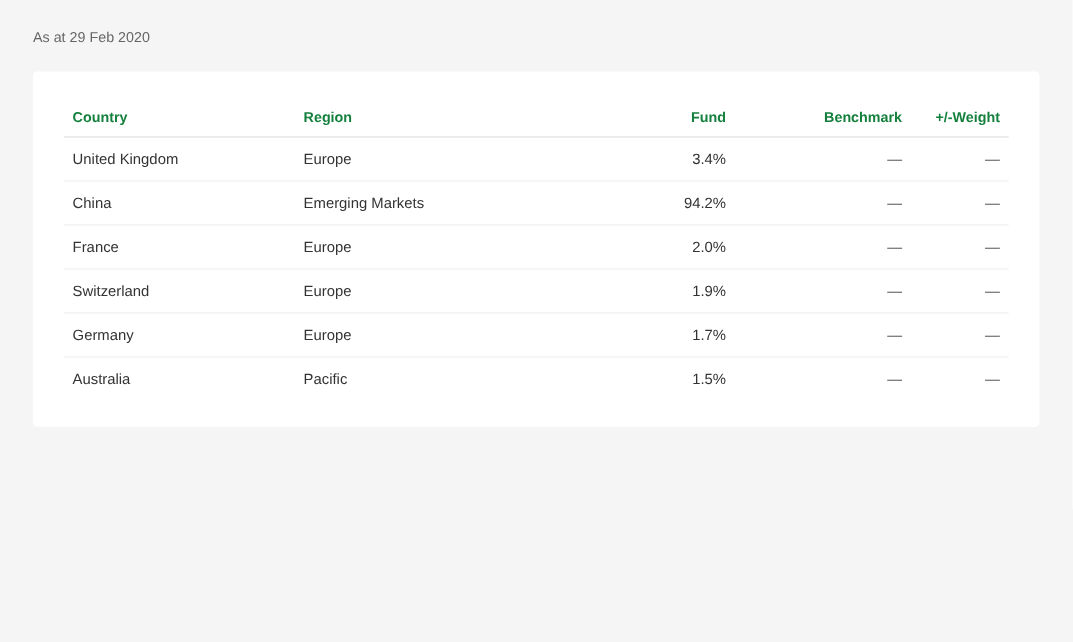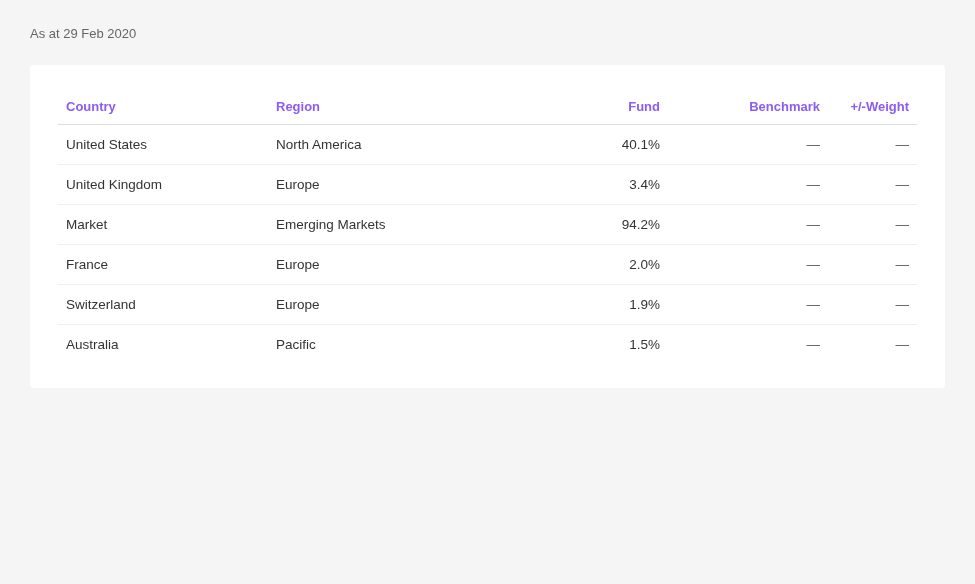--- a/index.html
+++ b/index.html
@@ -81,21 +81,21 @@
     table {
       width: 100%;
       border-collapse: collapse;
       font-size: 13.5px;
     }
 
     thead tr th {
       text-align: left;
       font-weight: bold;
       font-size: 13px;
-      color: #8b5cf6;
+      color: #15803d;
       padding: 10px 8px;
       border-bottom: 1px solid #ddd;
     }
 
     thead tr th.right-align {
       text-align: right;
     }
 
     tbody tr td {
       padding: 12px 8px;
@@ -151,52 +151,52 @@
     <thead>
       <tr>
         <th class="col-country">Country</th>
         <th class="col-region">Region</th>
         <th class="col-fund right-align">Fund</th>
         <th class="col-benchmark right-align">Benchmark</th>
         <th class="col-weight right-align">+/-Weight</th>
       </tr>
     </thead>
     <tbody id="table-body">
-    <tr>
-          <td>United States</td>
-          <td>North America</td>
-          <td class="right-align">40.1%</td>
-          <td class="right-align em-dash">—</td>
-          <td class="right-align em-dash">—</td>
-        </tr>
         <tr>
           <td>United Kingdom</td>
           <td>Europe</td>
           <td class="right-align">3.4%</td>
           <td class="right-align em-dash">—</td>
           <td class="right-align em-dash">—</td>
         </tr>
         <tr>
-          <td>Market</td>
+          <td>China</td>
           <td>Emerging Markets</td>
           <td class="right-align">94.2%</td>
           <td class="right-align em-dash">—</td>
           <td class="right-align em-dash">—</td>
         </tr>
         <tr>
           <td>France</td>
           <td>Europe</td>
           <td class="right-align">2.0%</td>
           <td class="right-align em-dash">—</td>
           <td class="right-align em-dash">—</td>
         </tr>
         <tr>
           <td>Switzerland</td>
           <td>Europe</td>
           <td class="right-align">1.9%</td>
+          <td class="right-align em-dash">—</td>
+          <td class="right-align em-dash">—</td>
+        </tr>
+        <tr>
+          <td>Germany</td>
+          <td>Europe</td>
+          <td class="right-align">1.7%</td>
           <td class="right-align em-dash">—</td>
           <td class="right-align em-dash">—</td>
         </tr>
         <tr>
           <td>Australia</td>
           <td>Pacific</td>
           <td class="right-align">1.5%</td>
           <td class="right-align em-dash">—</td>
           <td class="right-align em-dash">—</td>
         </tr>

